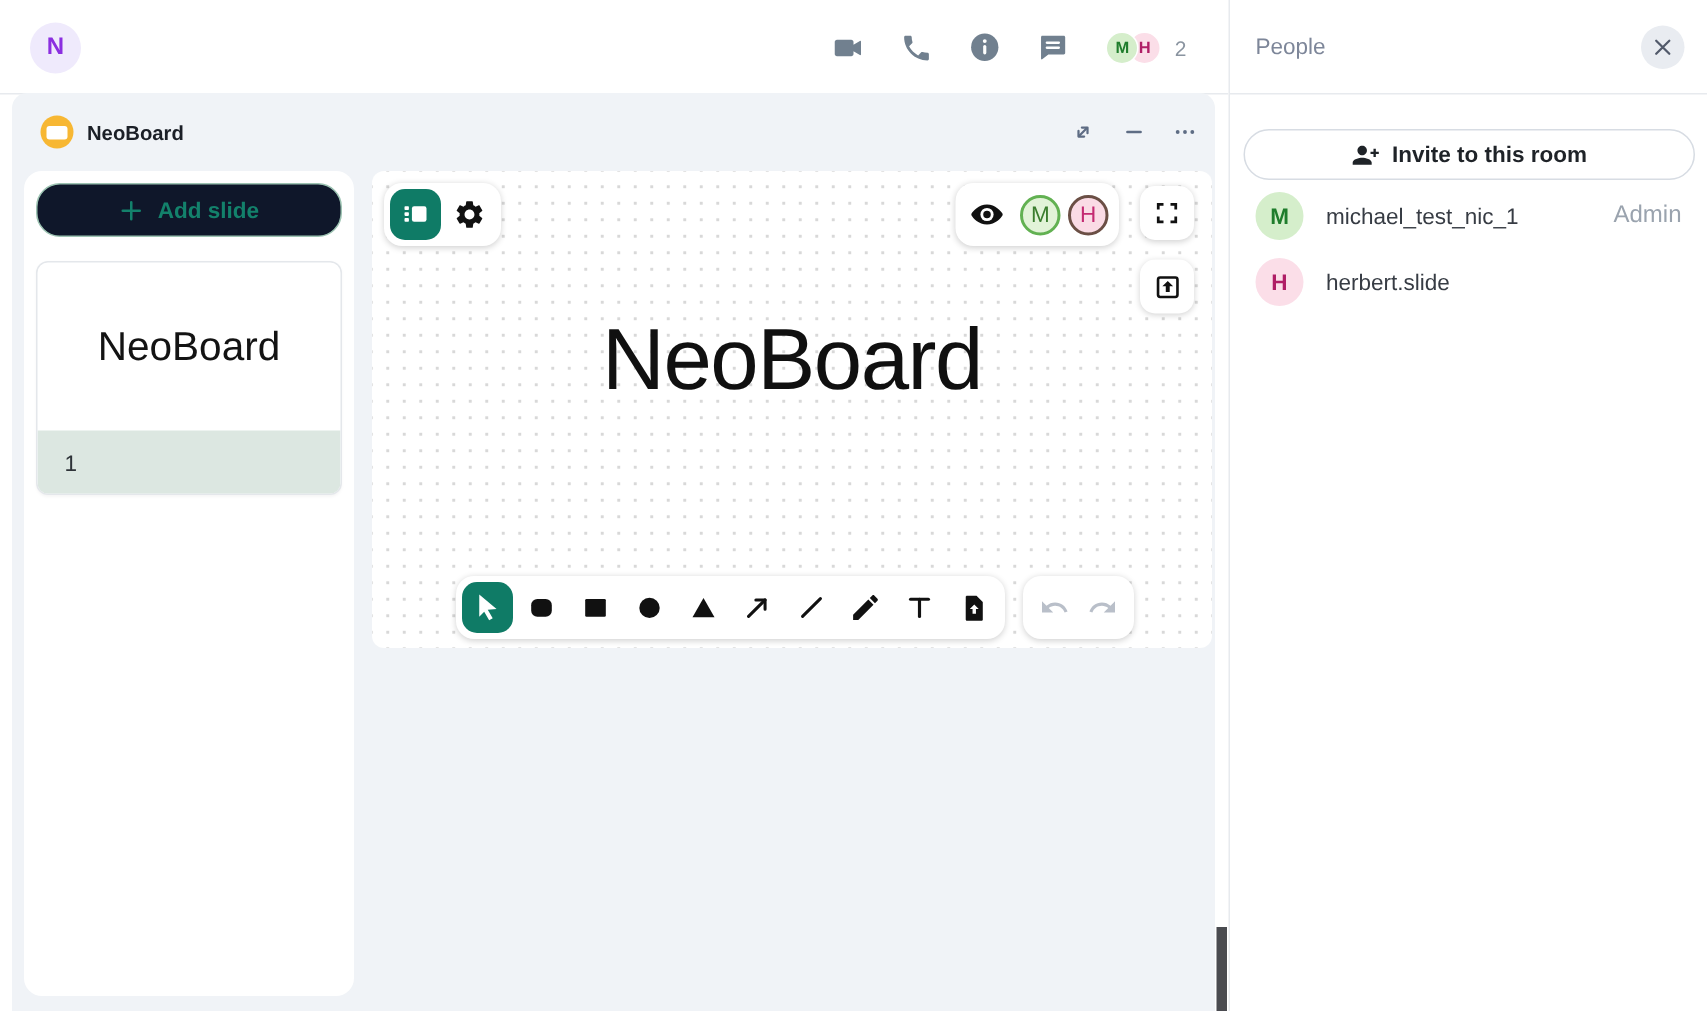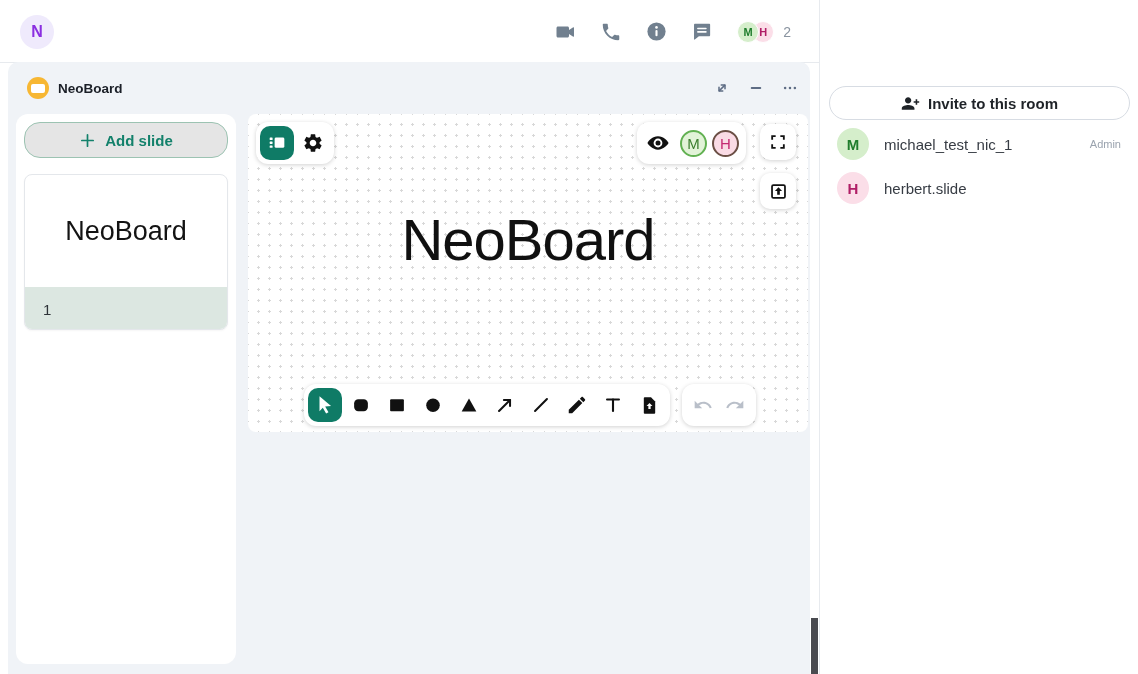--- a/index.html
+++ b/index.html
@@ -23,34 +23,34 @@
   .people-header { position:relative; height:63px; border-bottom:1px solid #e7eaee; }
   .people-title { position:absolute; left:17px; top:0; height:63px; display:flex; align-items:center; font-size:15px; color:#7d8699; }
   .people-close { position:absolute; right:15px; top:17px; width:29px; height:29px; border-radius:50%; background:#e9ecf1; border:none; cursor:pointer; display:flex; align-items:center; justify-content:center; color:#525a6b; }
   .invite-btn { position:absolute; left:9px; top:86px; width:301px; height:34px; background:#fff; border:1px solid #d7dce3; border-radius:18px; display:flex; align-items:center; justify-content:center; gap:8px; font-size:15px; font-weight:700; color:#1f2328; cursor:pointer; font-family:inherit; }
   .member-list { position:absolute; left:0; top:122px; width:100%; }
   .member-row { height:44px; display:flex; align-items:center; padding:0 17px; gap:15px; cursor:pointer; }
   .member-av { width:32px; height:32px; border-radius:50%; display:flex; align-items:center; justify-content:center; font-size:15px; font-weight:700; flex:0 0 auto; }
   .mav-m { background:#d5eecb; color:#1f7d2c; }
   .mav-h { background:#fbdee8; color:#b01e66; }
   .member-name { font-size:15px; color:#373c44; }
-  .member-role { margin-left:auto; font-size:11px; color:#9aa3ae; }
+  .member-role { margin-left:auto; font-size:16px; color:#9aa3ae; }
 
   
   .widget { position:absolute; left:8px; top:62px; width:802px; height:670px; background:#f0f3f7; border-radius:10px; }
   .widget-header { position:absolute; left:0; top:0; width:100%; height:52px; }
   .widget-icon { position:absolute; left:19px; top:15px; width:22px; height:22px; border-radius:50%; background:#f7b733; display:flex; align-items:center; justify-content:center; }
   .widget-icon .board-rect { width:14px; height:9px; background:#fff; border-radius:2px; }
   .widget-title { position:absolute; left:50px; top:0; height:52px; display:flex; align-items:center; font-size:13.5px; font-weight:700; color:#1b1f27; }
   .widget-header-actions { position:absolute; right:8px; top:0; height:52px; display:flex; align-items:center; gap:10px; }
   .wh-btn { width:24px; height:24px; border:none; background:none; color:#5e6c84; cursor:pointer; display:flex; align-items:center; justify-content:center; }
 
   
   .slide-panel { position:absolute; left:8px; top:52px; width:220px; height:550px; background:#fff; border-radius:12px; }
-  .add-slide-btn { position:absolute; left:8px; top:8px; width:204px; height:36px; background:#e5e5e5; border:1.5px solid #9cc3b2; border-radius:16px; display:flex; align-items:center; justify-content:center; gap:9px; color:#13816b; font-size:15px; font-weight:700; cursor:pointer; font-family:inherit; }
+  .add-slide-btn { position:absolute; left:8px; top:8px; width:204px; height:36px; background:#0f172a; border:1.5px solid #9cc3b2; border-radius:16px; display:flex; align-items:center; justify-content:center; gap:9px; color:#13816b; font-size:15px; font-weight:700; cursor:pointer; font-family:inherit; }
   .slide-card { position:absolute; left:8px; top:60px; width:204px; height:156px; background:#fff; border:1px solid #e4e7eb; border-radius:8px; overflow:hidden; cursor:pointer; box-shadow:0 1px 2px rgba(0,0,0,.04); }
   .slide-card-body { height:112px; display:flex; align-items:center; justify-content:center; font-size:27px; color:#131313; }
   .slide-card-footer { height:44px; background:#dce7e1; display:flex; align-items:center; padding-left:18px; font-size:15px; color:#2e3338; }
 
   
   .canvas { position:absolute; left:240px; top:52px; width:560px; height:318px; background:#fff; border-radius:8px;
             background-image:radial-gradient(circle, #d8d8d8 1px, transparent 1.3px); background-size:11px 11px; background-position:5px 5px; }
   .board-title { position:absolute; left:50%; top:92px; transform:translateX(-50%); font-size:58px; color:#101010; white-space:nowrap; letter-spacing:-1px; }
 
   .float-pill { position:absolute; background:#fff; border-radius:12px; box-shadow:0 1px 4px rgba(0,0,0,.18); display:flex; align-items:center; padding:4px; gap:2px; }
@@ -331,20 +331,30 @@
       <svg width="12" height="12" viewBox="0 0 12 12" fill="none" stroke="#c9d2dd" stroke-width="1.4" stroke-linecap="round">
           <path d="M11 4L4 11"></path>
           <path d="M11 8l-3 3"></path>
         </svg>
     </div>
   </section>
 
   <div class="scrollbar"></div>
 
   <aside class="people-panel">
+    <div class="people-header">
+      <div class="people-title">People</div>
+      <button class="people-close">
+        <span>
+            <svg width="15" height="15" viewBox="0 0 24 24" fill="none" stroke="currentColor" stroke-width="2.4" stroke-linecap="round">
+              <path d="M5 5l14 14M19 5L5 19"></path>
+            </svg>
+          </span>
+      </button>
+    </div>
     <button class="invite-btn">
       <span>
           <svg width="19" height="19" viewBox="0 0 24 24" fill="#1f2328">
             <path d="M9 12c2.21 0 4-1.79 4-4s-1.79-4-4-4-4 1.79-4 4 1.79 4 4 4zm0 2c-2.67 0-8 1.34-8 4v2h16v-2c0-2.66-5.33-4-8-4z"></path>
             <path d="M18.5 6.5h2v2.5H23v2h-2.5v2.5h-2V11H16V9h2.5z"></path>
           </svg>
         </span>
       <span>Invite to this room</span>
     </button>
     <div class="member-list">

